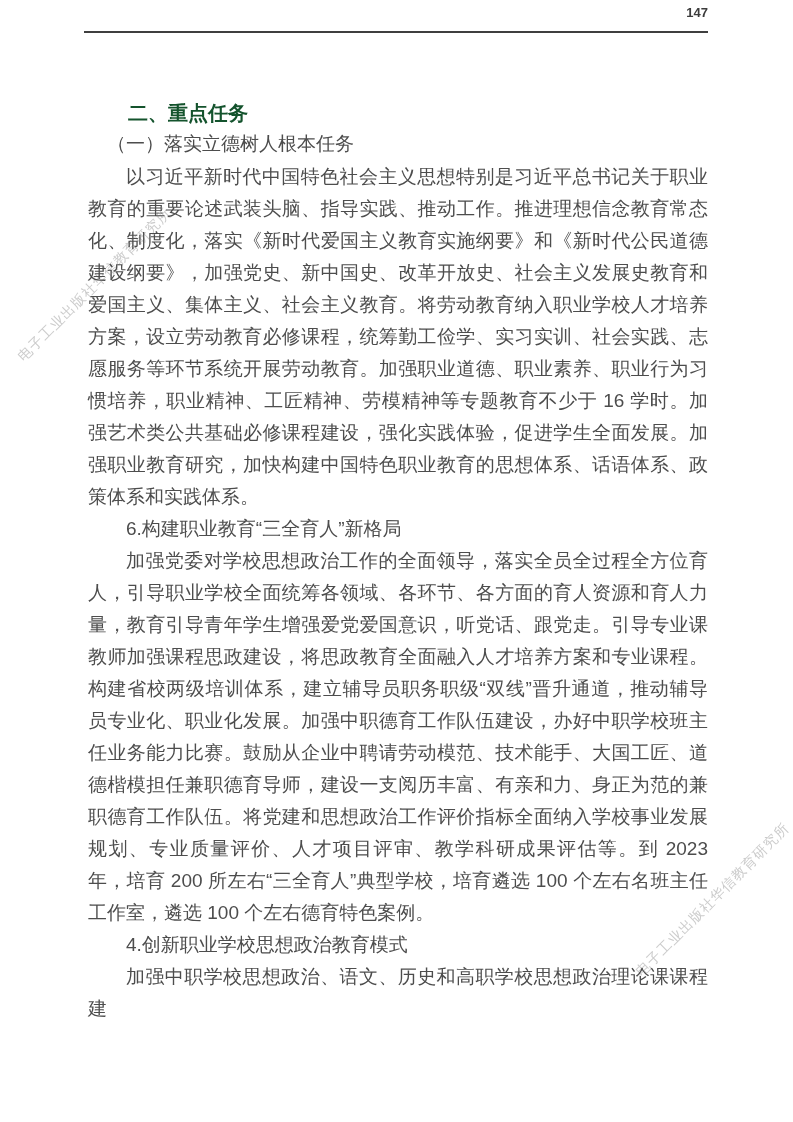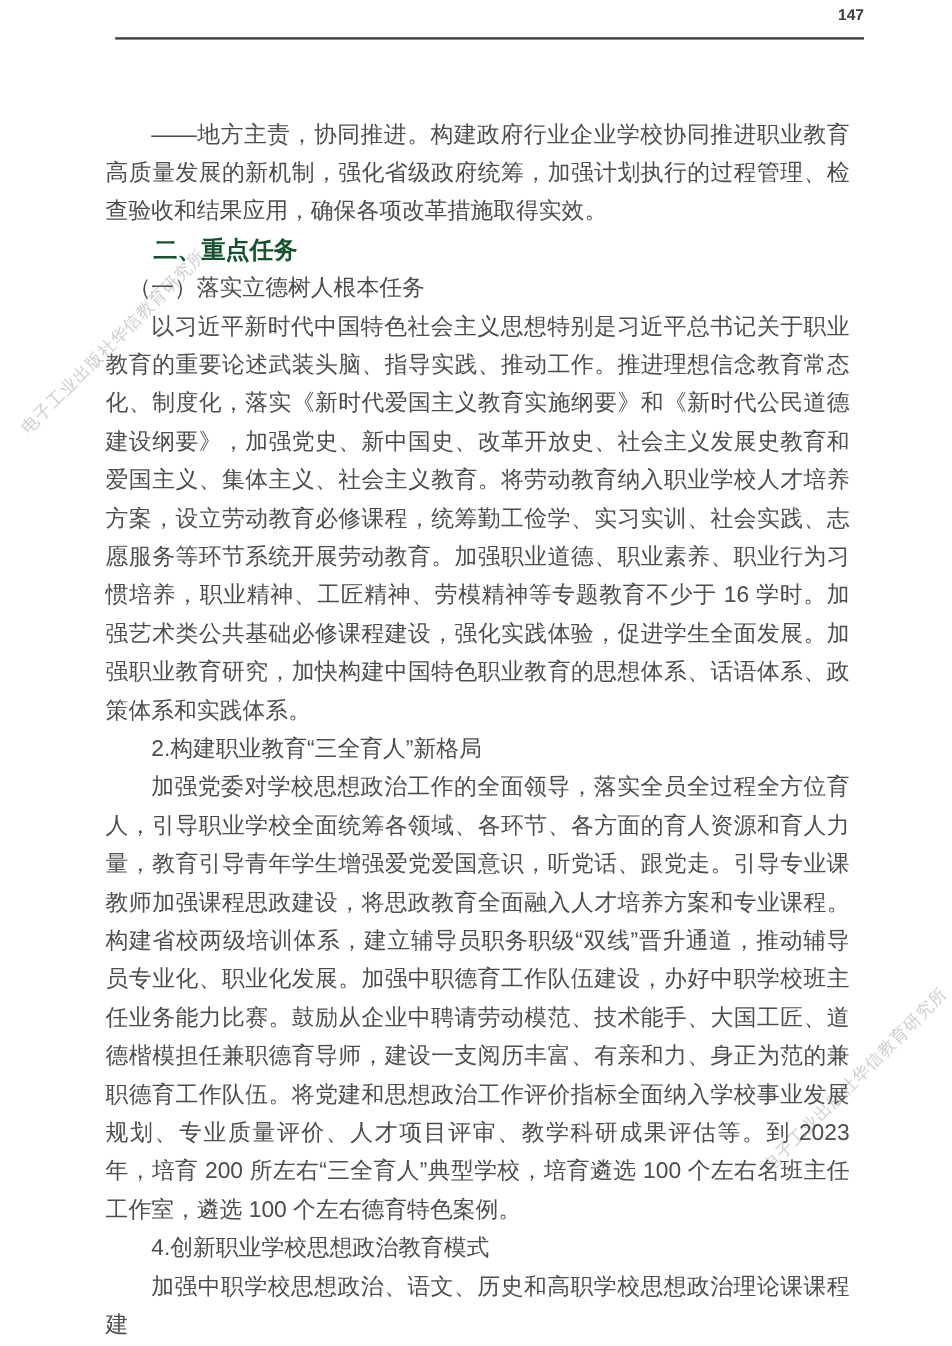--- a/index.html
+++ b/index.html
@@ -25,21 +25,21 @@
     transform: translate(-50%,-50%) rotate(-45deg);
     pointer-events: none;
     user-select: none;
   }
   .wm-1 { left: 95px;  top: 285px; }
   .wm-2 { left: 713px; top: 900px; }
   .header {
     position: absolute;
     z-index: 1;
     top: 0;
-    left: 96px;
+    left: 84px;
     width: 624px;
   }
   .page-number {
     padding-top: 4px;
     line-height: 17px;
     text-align: right;
     font-size: 13px;
     font-weight: 600;
     color: #3c3c3c;
   }
@@ -80,23 +80,22 @@
 
   <div class="watermark wm-1">电子工业出版社华信教育研究所</div>
   <div class="watermark wm-2">电子工业出版社华信教育研究所</div>
 
   <div class="header">
     <div class="page-number">147</div>
     <div class="rule"></div>
   </div>
 
   <div class="content">
-    <p class="intro-dash">——地方主责，协同推进。构建政府行业企业学校协同推进职业教育高质量发展的新机制，强化省级政府统筹，加强计划执行的过程管理、检查验收和结果应用，确保各项改革措施取得实效。</p>
     <p class="section-heading">二、重点任务</p>
     <p class="subsection-heading">（一）落实立德树人根本任务</p>
     <p class="body-paragraph">以习近平新时代中国特色社会主义思想特别是习近平总书记关于职业教育的重要论述武装头脑、指导实践、推动工作。推进理想信念教育常态化、制度化，落实《新时代爱国主义教育实施纲要》和《新时代公民道德建设纲要》，加强党史、新中国史、改革开放史、社会主义发展史教育和爱国主义、集体主义、社会主义教育。将劳动教育纳入职业学校人才培养方案，设立劳动教育必修课程，统筹勤工俭学、实习实训、社会实践、志愿服务等环节系统开展劳动教育。加强职业道德、职业素养、职业行为习惯培养，职业精神、工匠精神、劳模精神等专题教育不少于 16 学时。加强艺术类公共基础必修课程建设，强化实践体验，促进学生全面发展。加强职业教育研究，加快构建中国特色职业教育的思想体系、话语体系、政策体系和实践体系。</p>
-    <p class="item-heading">2.构建职业教育“三全育人”新格局</p>
+    <p class="item-heading">6.构建职业教育“三全育人”新格局</p>
     <p class="body-paragraph">加强党委对学校思想政治工作的全面领导，落实全员全过程全方位育人，引导职业学校全面统筹各领域、各环节、各方面的育人资源和育人力量，教育引导青年学生增强爱党爱国意识，听党话、跟党走。引导专业课教师加强课程思政建设，将思政教育全面融入人才培养方案和专业课程。构建省校两级培训体系，建立辅导员职务职级“双线”晋升通道，推动辅导员专业化、职业化发展。加强中职德育工作队伍建设，办好中职学校班主任业务能力比赛。鼓励从企业中聘请劳动模范、技术能手、大国工匠、道德楷模担任兼职德育导师，建设一支阅历丰富、有亲和力、身正为范的兼职德育工作队伍。将党建和思想政治工作评价指标全面纳入学校事业发展规划、专业质量评价、人才项目评审、教学科研成果评估等。到 2023 年，培育 200 所左右“三全育人”典型学校，培育遴选 100 个左右名班主任工作室，遴选 100 个左右德育特色案例。</p>
     <p class="item-heading">4.创新职业学校思想政治教育模式</p>
     <p class="body-paragraph">加强中职学校思想政治、语文、历史和高职学校思想政治理论课课程建</p>
   </div>
 
 </div>
 
 </body></html>

